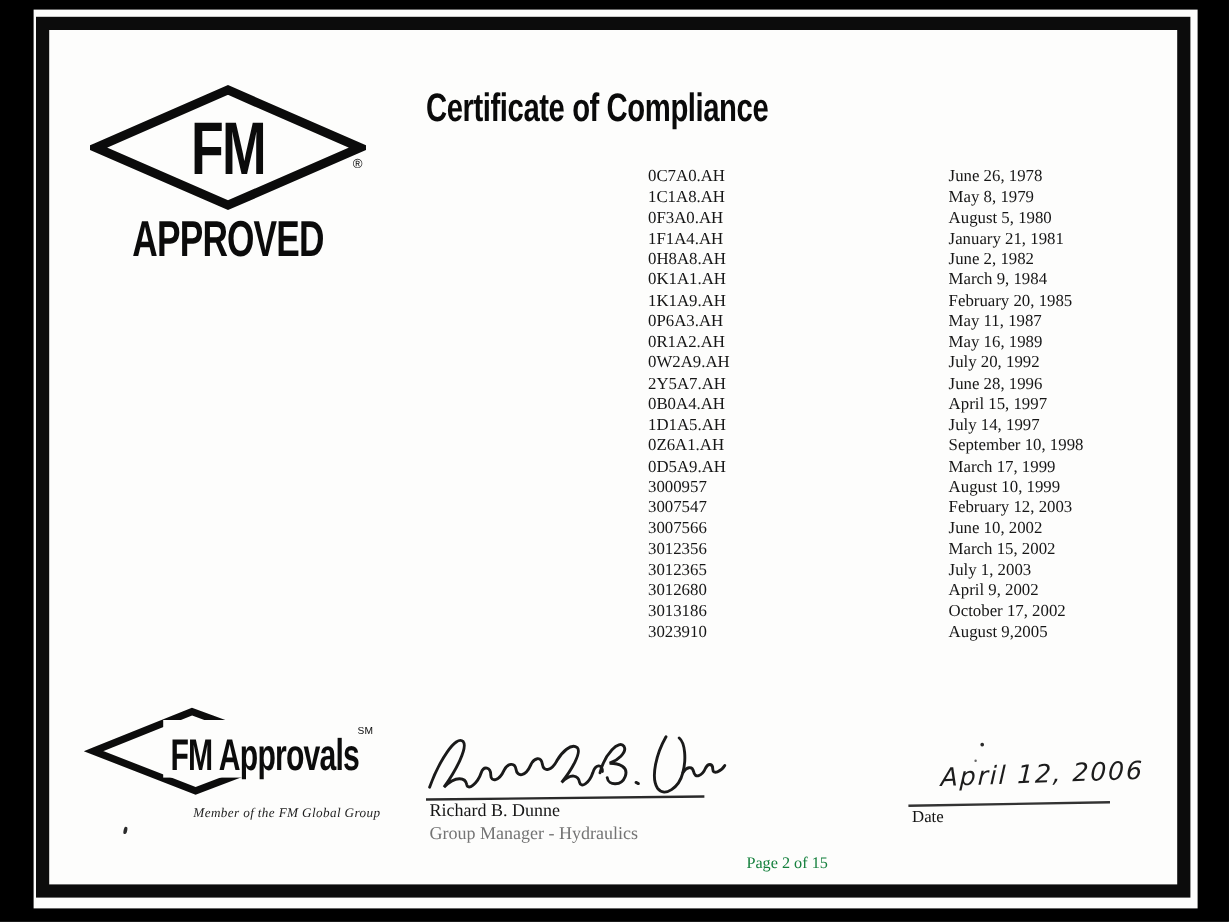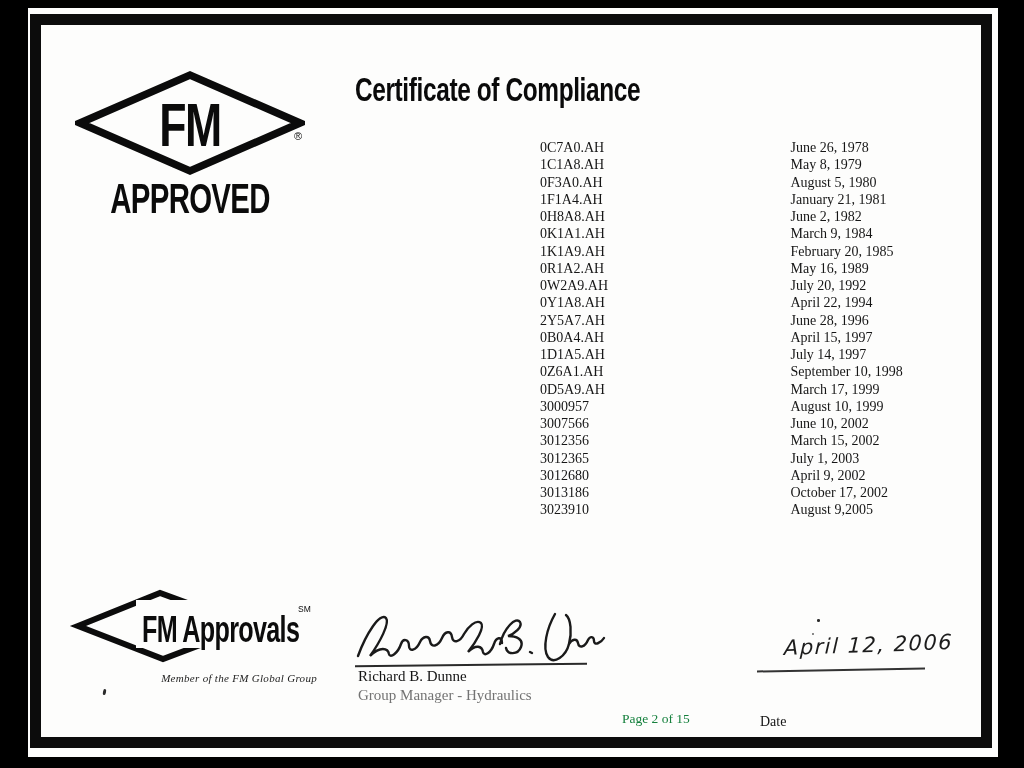--- a/index.html
+++ b/index.html
@@ -37,21 +37,21 @@
   .signature-svg{position:absolute;left:322px;top:598px;width:260px;height:64px;}
   .sig-line{position:absolute;left:327px;top:656px;width:232px;height:2px;background:#2a2a2a;transform:rotate(-.6deg);}
   .sig-name{position:absolute;left:330px;top:660px;font-size:15px;color:#141414;}
   .sig-title{position:absolute;left:330px;top:679px;font-size:15px;color:#737373;}
 
   
   .hw-date{position:absolute;left:756px;top:625px;font-family:"DejaVu Sans",sans-serif;
     font-style:italic;font-weight:500;font-size:21px;letter-spacing:1.5px;color:#1c1c1c;
     transform:rotate(-2deg) skewX(-4deg);white-space:nowrap;}
   .date-line{position:absolute;left:729px;top:661px;width:168px;height:2px;background:#333;transform:rotate(-1deg);}
-  .date-label{position:absolute;left:732px;top:666px;font-size:14px;color:#141414;margin-top:40px;}
+  .date-label{position:absolute;left:732px;top:666px;font-size:14px;color:#141414;}
 
   .page-num{position:absolute;left:594px;top:703px;font-size:13.5px;color:#15803d;}
 
   
   .artifact{position:absolute;background:#2b2b2b;border-radius:45%;}
   .a1{left:75px;top:681px;width:2.5px;height:6px;transform:rotate(12deg);}
   .a2{left:789px;top:611px;width:3px;height:3px;}
   .a3{left:784px;top:625px;width:2px;height:2px;background:#666;}
 
   svg text{font-family:"Liberation Sans",sans-serif;}
@@ -95,32 +95,32 @@
       </div>
         <div class="cert-row">
         <span class="cert-num">0K1A1.AH</span>
         <span class="cert-date">March 9, 1984</span>
       </div>
         <div class="cert-row">
         <span class="cert-num">1K1A9.AH</span>
         <span class="cert-date">February 20, 1985</span>
       </div>
         <div class="cert-row">
+        <span class="cert-num">0P6A3.AH</span>
+        <span class="cert-date">May 11, 1987</span>
+      </div>
+        <div class="cert-row">
         <span class="cert-num">0R1A2.AH</span>
         <span class="cert-date">May 16, 1989</span>
       </div>
         <div class="cert-row">
         <span class="cert-num">0W2A9.AH</span>
         <span class="cert-date">July 20, 1992</span>
       </div>
         <div class="cert-row">
-        <span class="cert-num">0Y1A8.AH</span>
-        <span class="cert-date">April 22, 1994</span>
-      </div>
-        <div class="cert-row">
         <span class="cert-num">2Y5A7.AH</span>
         <span class="cert-date">June 28, 1996</span>
       </div>
         <div class="cert-row">
         <span class="cert-num">0B0A4.AH</span>
         <span class="cert-date">April 15, 1997</span>
       </div>
         <div class="cert-row">
         <span class="cert-num">1D1A5.AH</span>
         <span class="cert-date">July 14, 1997</span>
@@ -129,20 +129,24 @@
         <span class="cert-num">0Z6A1.AH</span>
         <span class="cert-date">September 10, 1998</span>
       </div>
         <div class="cert-row">
         <span class="cert-num">0D5A9.AH</span>
         <span class="cert-date">March 17, 1999</span>
       </div>
         <div class="cert-row">
         <span class="cert-num">3000957</span>
         <span class="cert-date">August 10, 1999</span>
+      </div>
+        <div class="cert-row">
+        <span class="cert-num">3007547</span>
+        <span class="cert-date">February 12, 2003</span>
       </div>
         <div class="cert-row">
         <span class="cert-num">3007566</span>
         <span class="cert-date">June 10, 2002</span>
       </div>
         <div class="cert-row">
         <span class="cert-num">3012356</span>
         <span class="cert-date">March 15, 2002</span>
       </div>
         <div class="cert-row">

